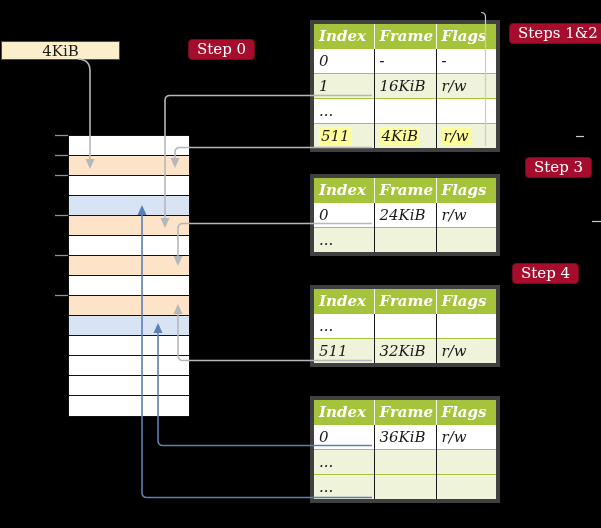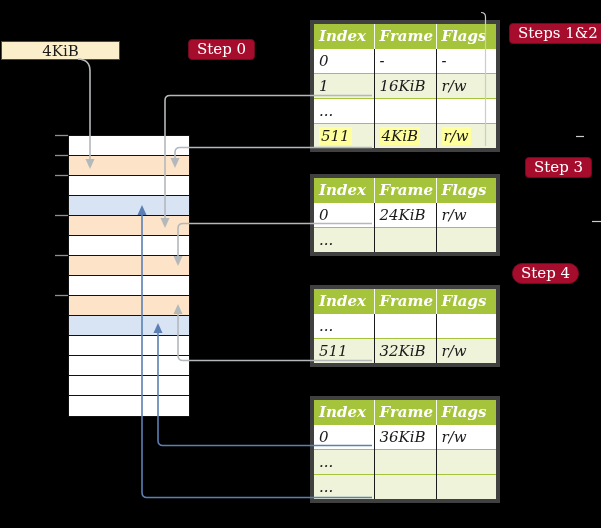--- a/index.html
+++ b/index.html
@@ -15,21 +15,21 @@
     font-size:15px;color:#1a1a1a;
   }
   
   .step-label{
     position:absolute;background:#a60d2d;border:1px solid #6f0a20;border-radius:4px;
     color:#fff;font-size:15px;line-height:17px;padding:1px 8px;white-space:nowrap;
   }
   #step0{left:188px;top:39px;}
   #steps12{left:509px;top:23px;border-top-right-radius:0;border-bottom-right-radius:0;}
   #step3{left:525px;top:157px;text-align:right;}
-  #step4{left:512px;top:263px;border-radius:10px;}
+  #step4{left:512px;top:263px;}
   
   .memcol{
     position:absolute;left:68px;top:135px;width:120px;
     border:1px solid #111;
   }
   .mrow{height:20px;border-bottom:1px solid #111;box-sizing:border-box;}
   .mrow:last-child{border-bottom:none;}
   .mrow.white{background:#ffffff;}
   .mrow.peach{background:#fde3c8;}
   .mrow.blue{background:#d8e4f3;}

